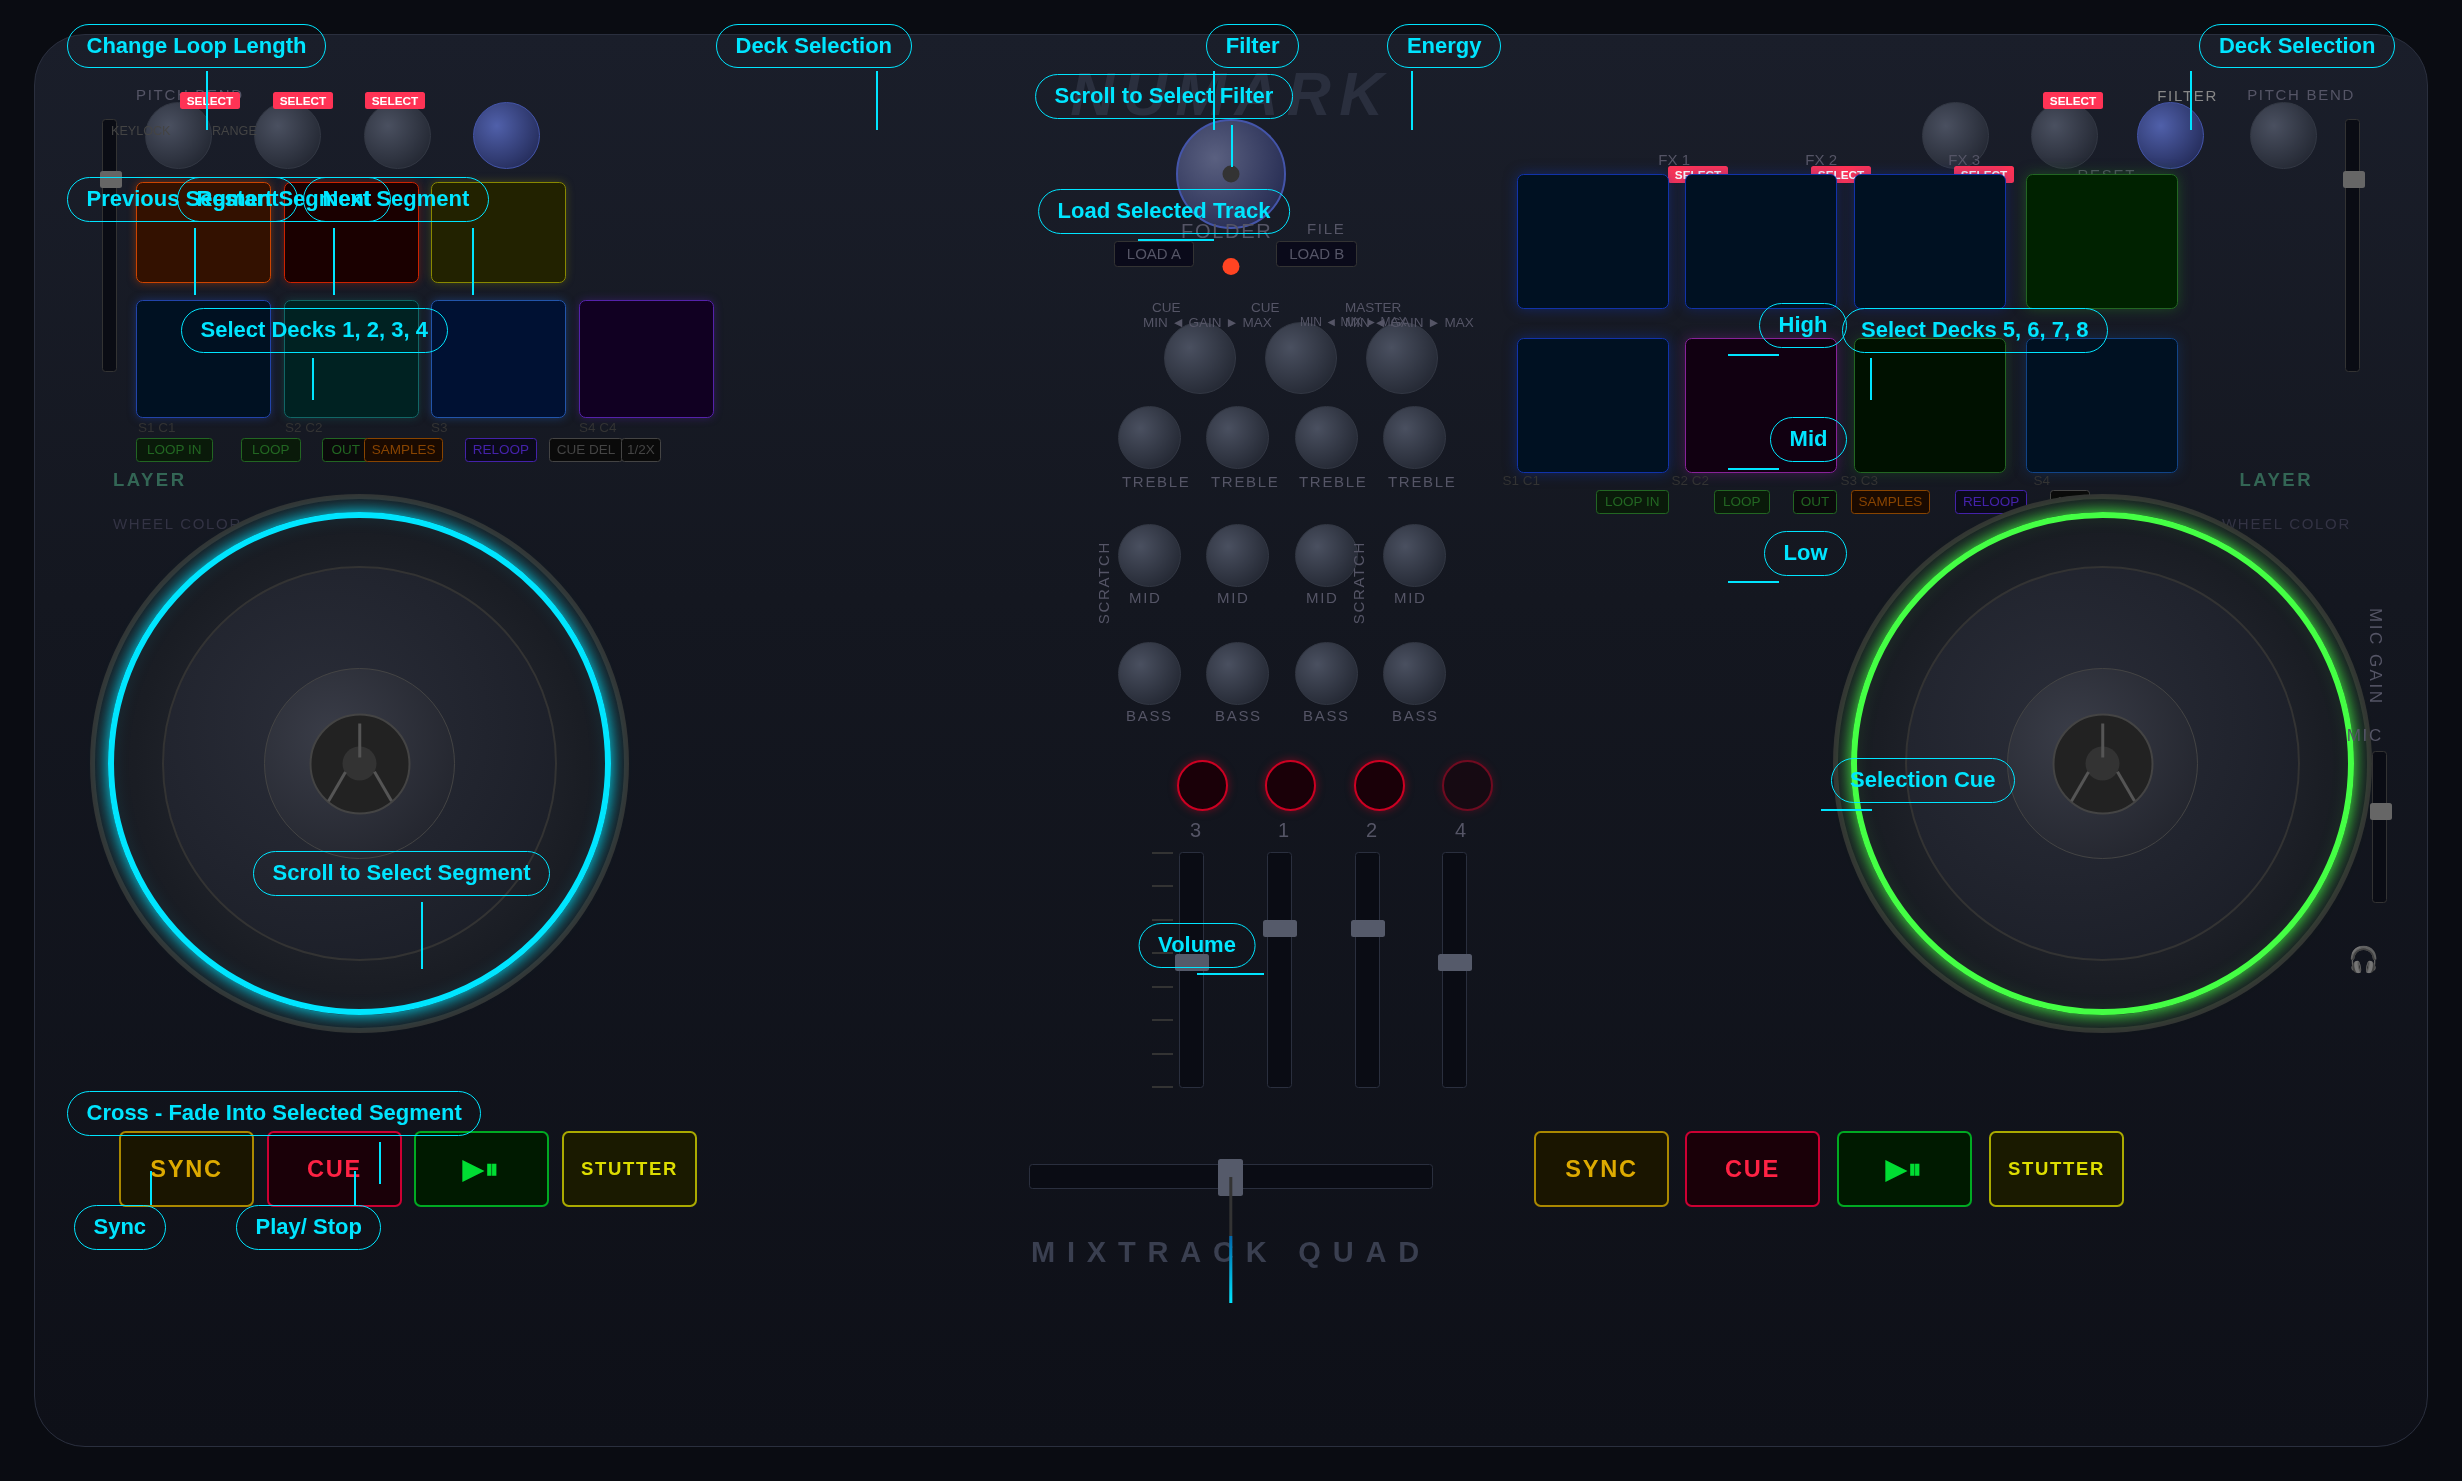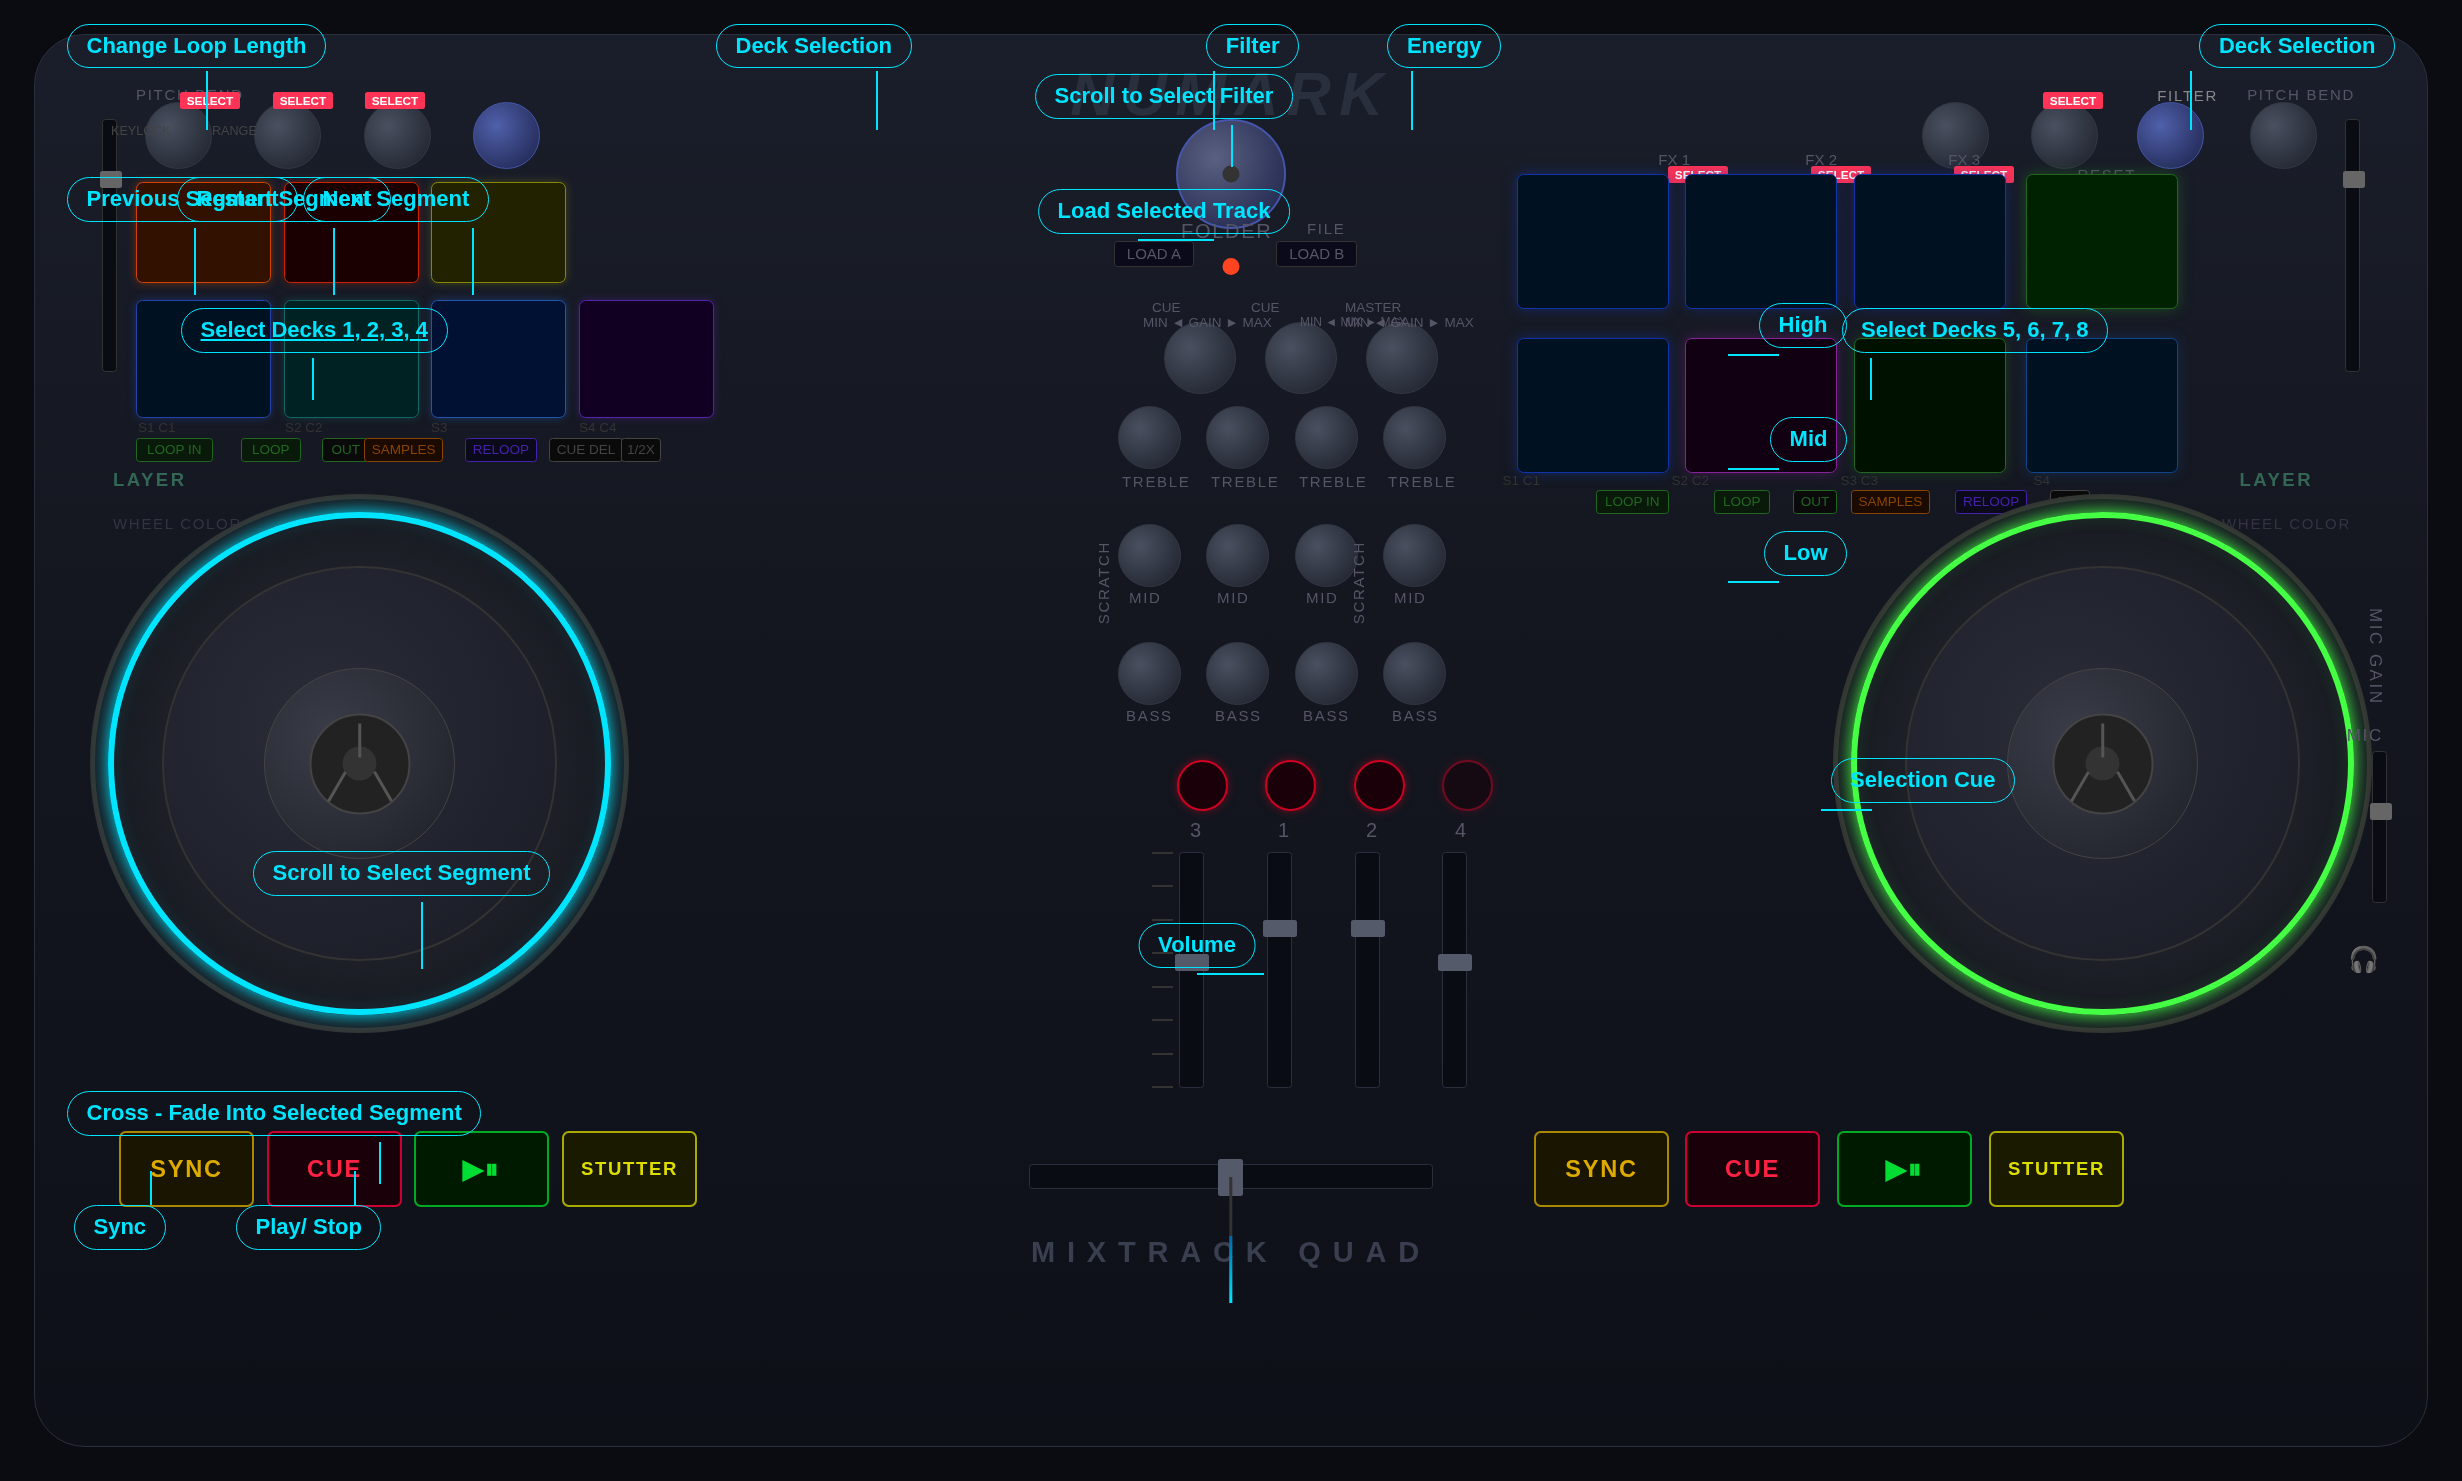--- a/index.html
+++ b/index.html
@@ -427,21 +427,21 @@
 
 <div class="callout" style="left:67px; top:177px;">Previous Segment</div>
 <div style="position:absolute; left:194px; top:228px; width:1.7px; height:67px; background:#00e5ff; z-index:99;"></div>
 
 <div class="callout" style="left:177px; top:177px;">Restart Segment</div>
 <div style="position:absolute; left:333px; top:228px; width:1.7px; height:67px; background:#00e5ff; z-index:99;"></div>
 
 <div class="callout" style="left:303px; top:177px;">Next Segment</div>
 <div style="position:absolute; left:472px; top:228px; width:1.7px; height:67px; background:#00e5ff; z-index:99;"></div>
 
-<div class="callout" style="left:181px; top:308px;text-decoration:underline;">Select Decks 1, 2, 3, 4</div>
+<div class="callout" style="left:181px; top:308px;">Select Decks 1, 2, 3, 4</div>
 <div style="position:absolute; left:312px; top:358px; width:1.7px; height:42px; background:#00e5ff; z-index:99;"></div>
 
 <div class="callout" style="right:354px; top:308px;">Select Decks 5, 6, 7, 8</div>
 <div style="position:absolute; right:590px; top:358px; width:1.7px; height:42px; background:#00e5ff; z-index:99;"></div>
 
 <div class="callout" style="right:615px; top:303px;">High</div>
 <div style="position:absolute; right:683px; top:354px; width:51px; height:1.7px; background:#00e5ff; z-index:99;"></div>
 
 <div class="callout" style="right:615px; top:417px;">Mid</div>
 <div style="position:absolute; right:683px; top:468px; width:51px; height:1.7px; background:#00e5ff; z-index:99;"></div>

